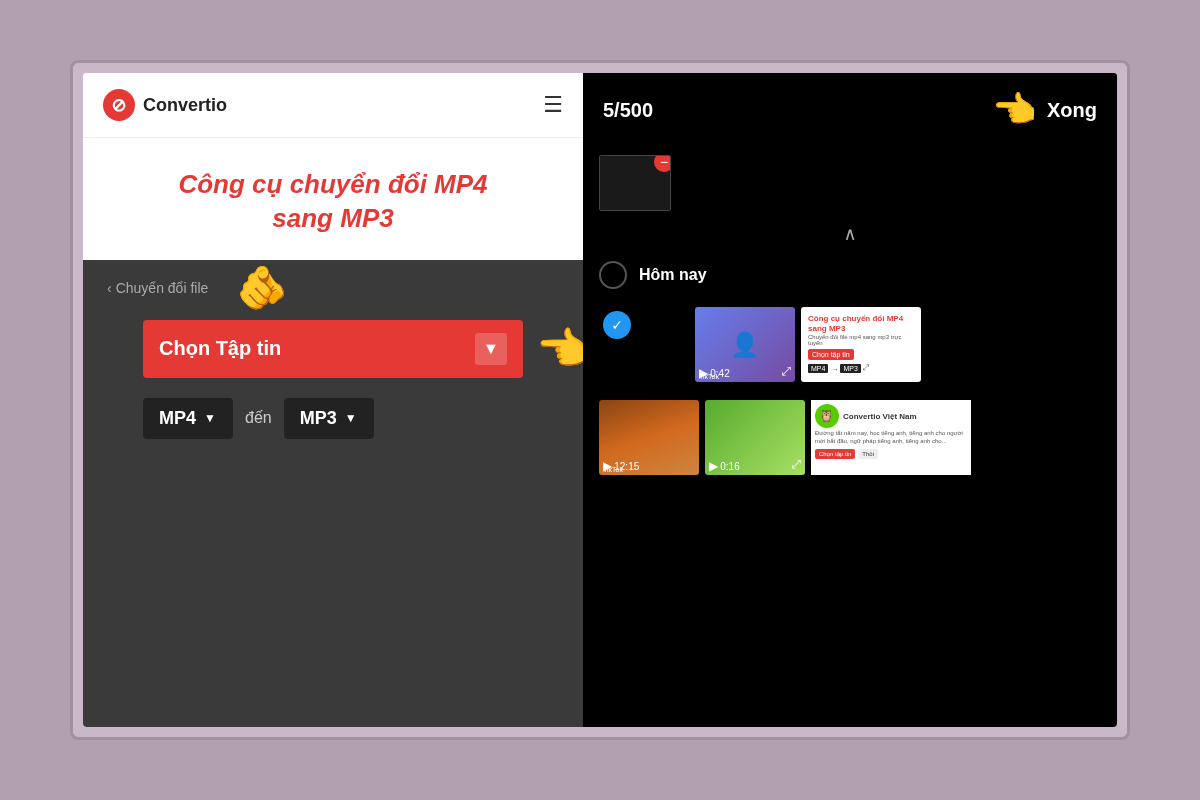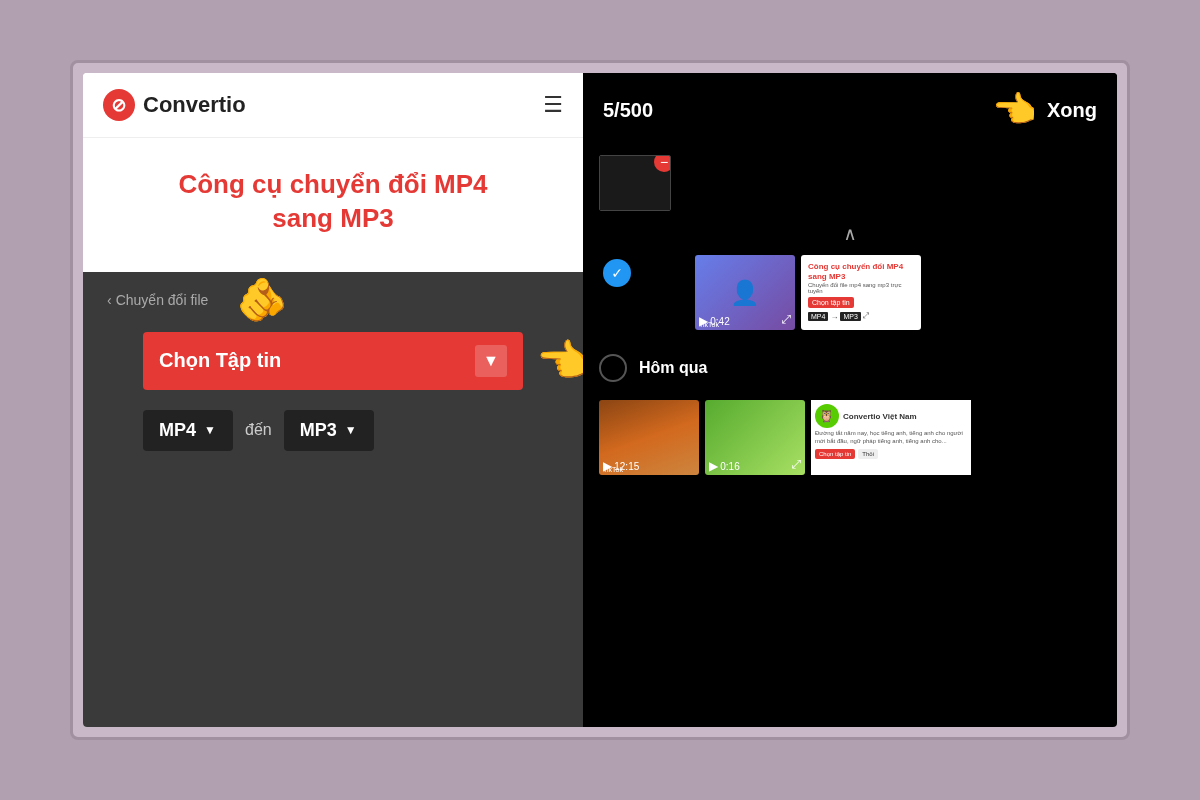--- a/index.html
+++ b/index.html
@@ -51,41 +51,41 @@
       background: #e53935;
       border-radius: 50%;
       display: flex;
       align-items: center;
       justify-content: center;
       color: white;
       font-size: 18px;
       font-weight: bold;
     }
     .logo-text {
-      font-size: 22px;
+      font-size: 18px;
       font-weight: bold;
       color: #222;
     }
     .hamburger {
       font-size: 22px;
       color: #333;
       cursor: pointer;
       line-height: 1;
     }
     .hero-section {
       padding: 30px 24px 24px;
       text-align: center;
       background: white;
     }
     .hero-title {
       font-size: 26px;
       font-weight: bold;
       color: #e53935;
       line-height: 1.3;
-      margin-bottom: 12px;
+      font-style: italic;
     }
     .hero-subtitle {
       font-size: 15px;
       color: #555;
       line-height: 1.5;
     }
     .dark-section {
       background: #3a3a3a;
       flex: 1;
       display: flex;
@@ -380,20 +380,24 @@
 
     <div class="preview-strip">
       <div class="preview-thumb">
         <div style="width:100%;height:100%;background:#1a1a1a;"></div>
         <div class="remove-btn">−</div>
       </div>
     </div>
 
     <div class="collapse-btn">∧</div>
 
+    <div class="section-header">
+      <div class="circle-check"></div>
+      <span class="section-label">Hôm nay</span>
+    </div>
 
     <div class="media-grid">
 
       <div style="position:relative; width:90px; flex-shrink:0;">
         <div class="circle-check checked" style="position:absolute;top:4px;left:4px;z-index:2;">✓</div>
       </div>
 
       <div class="media-item" style="position:relative;">
         <div class="thumbnail-person">
           <span style="font-size:24px;">👤</span>
@@ -415,24 +419,20 @@
           <div style="display:flex;align-items:center;gap:2px;margin-top:3px;">
             <span style="background:#222;color:white;font-size:7px;padding:1px 3px;border-radius:1px;">MP4</span>
             <span style="color:#555;font-size:8px;">→</span>
             <span style="background:#222;color:white;font-size:7px;padding:1px 3px;border-radius:1px;">MP3</span>
             <span style="font-size:8px;color:#555;">⤢</span>
           </div>
         </div>
       </div>
     </div>
 
-    <div class="section-header">
-      <div class="circle-check"></div>
-      <span class="section-label">Hôm qua</span>
-    </div>
 
     <div class="media-grid">
 
       <div class="media-item" style="position:relative;">
         <div style="width:100%;height:100%;background:linear-gradient(160deg,#8B4513,#D2691E,#cd853f);"></div>
         <div style="position:absolute;bottom:2px;left:4px;display:flex;align-items:center;gap:2px;">
           <span class="play-icon-sm">▶</span>
           <span style="color:white;font-size:10px;">12:15</span>
         </div>
         <div class="tiktok-overlay">TikTok</div>

